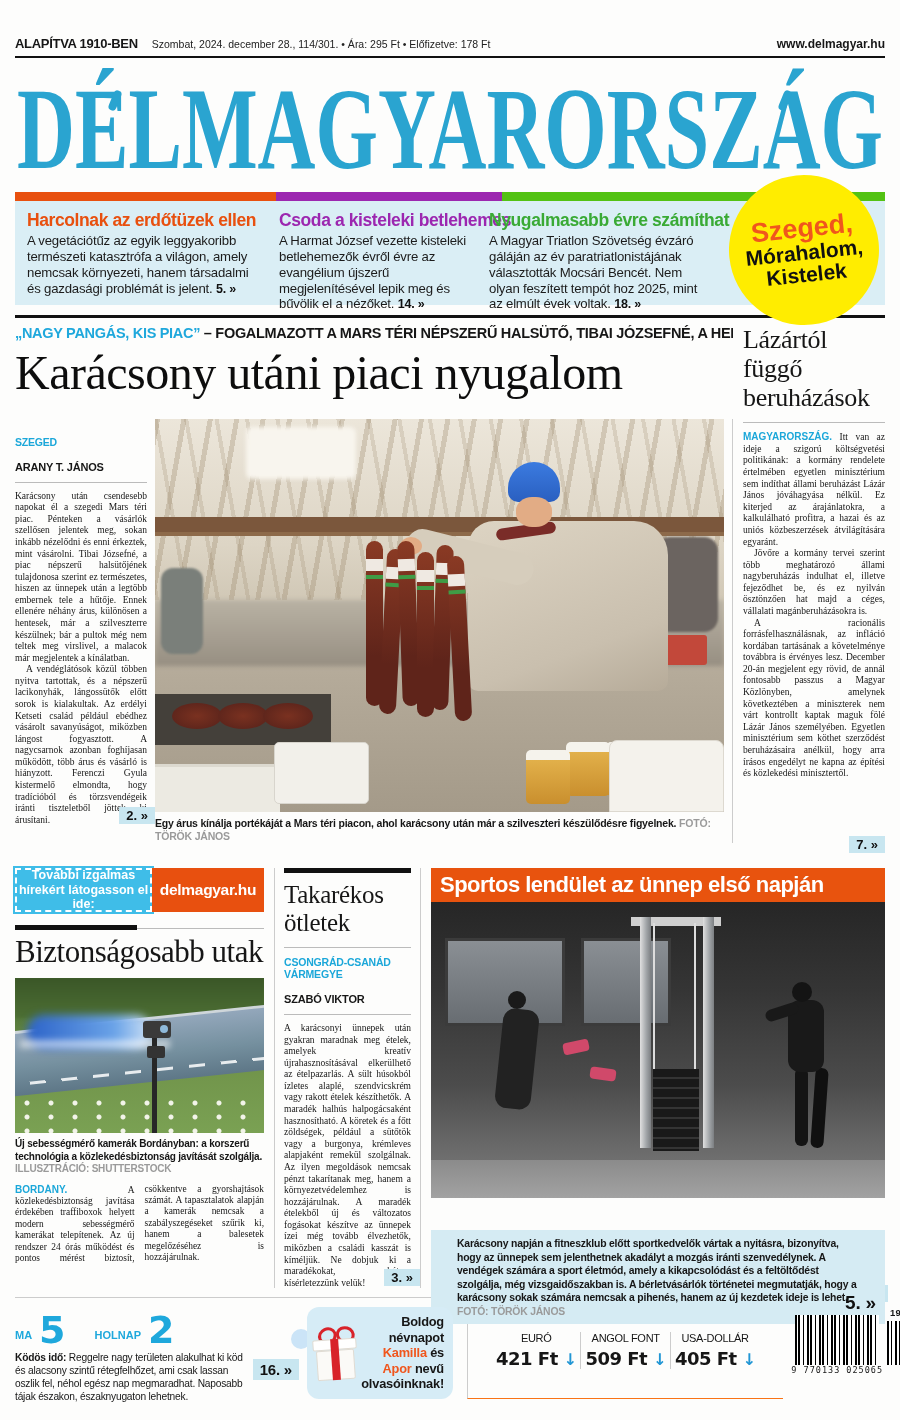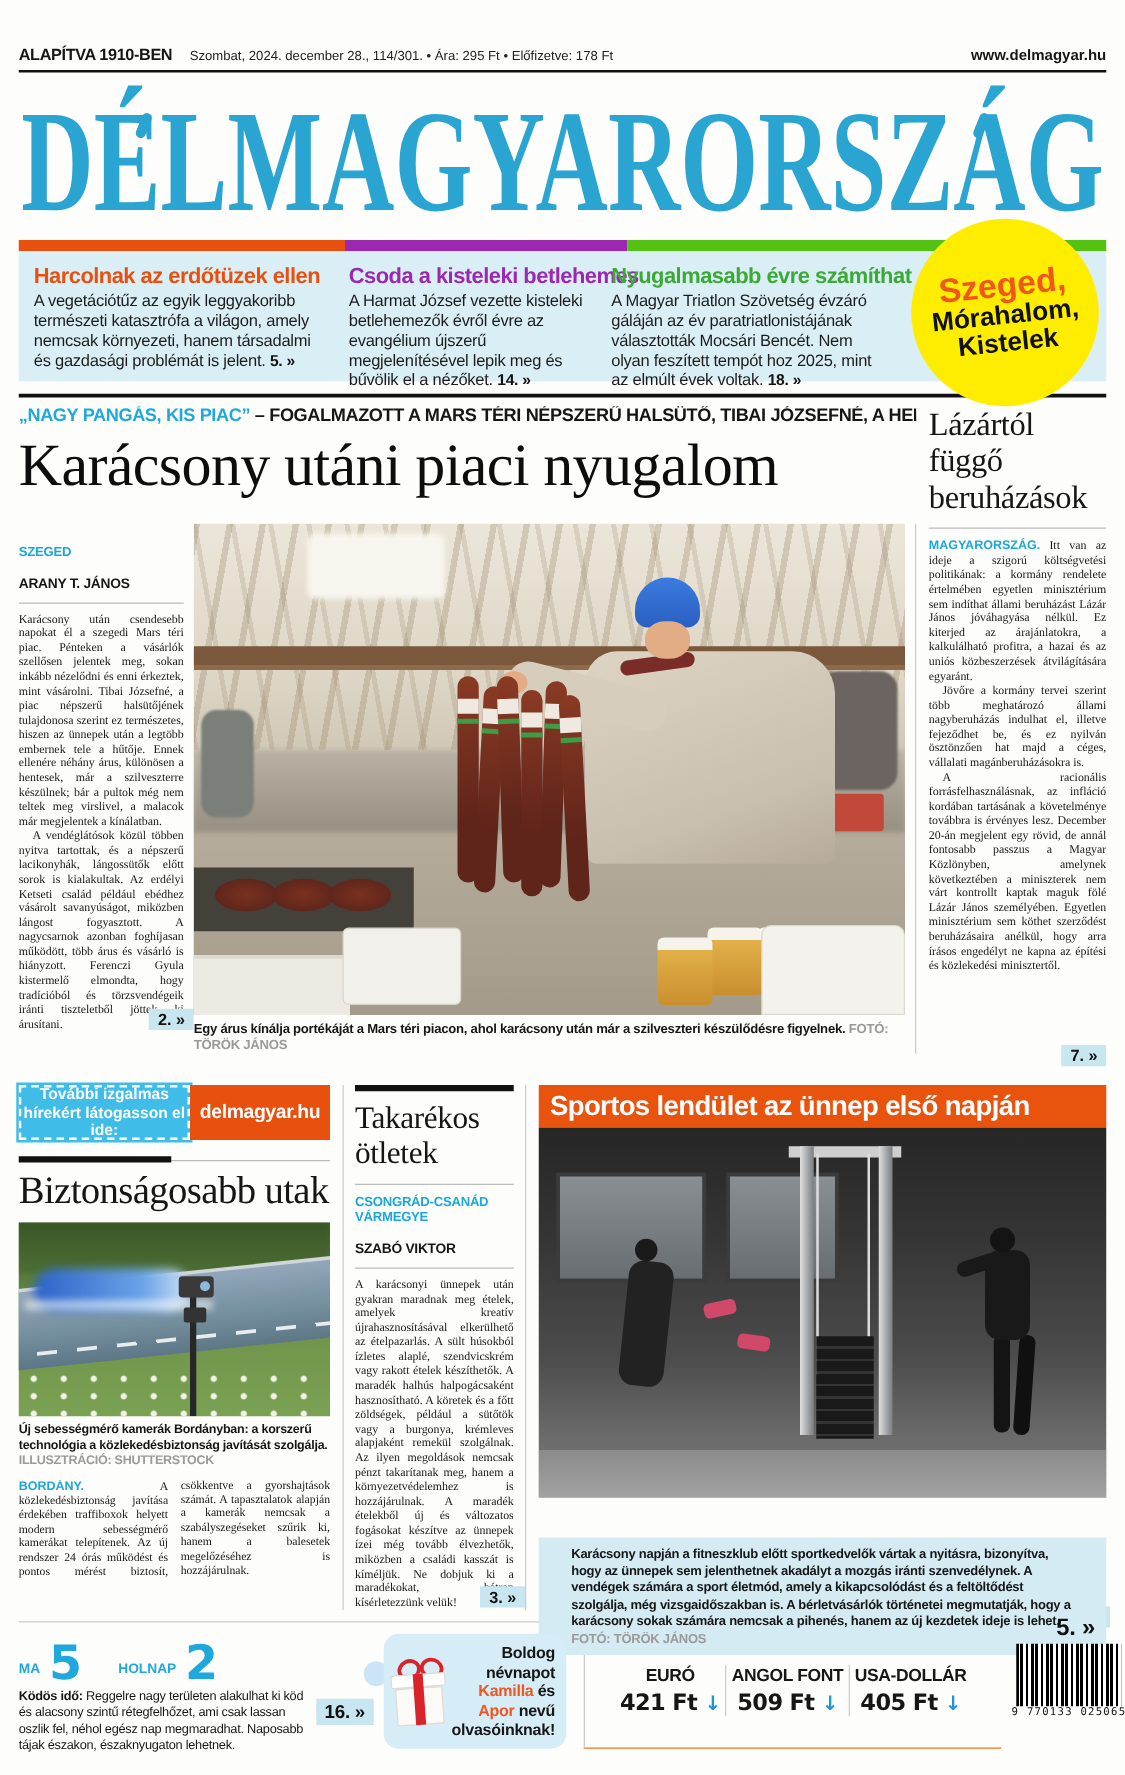--- a/index.html
+++ b/index.html
@@ -184,21 +184,21 @@
   .gift-box { position:absolute; top:27px; left:3px; width:38px; height:30px; background:#fbfaf7; border:1px solid #e0dbd2; border-radius:2px; }
   .gift-ribbon { position:absolute; top:16px; left:18px; width:8px; height:41px; background:#d8232a; }
   .gift-bow:before, .gift-bow:after { content:''; position:absolute; top:4px; width:13px; height:11px;
      border:3px solid #d8232a; border-radius:50%; background:none; }
   .gift-bow:before { left:6px; transform:rotate(-20deg); } .gift-bow:after { left:24px; transform:rotate(20deg); }
   .currency { flex:1; border-left:1px solid #ccc; padding:0 24px 6px; margin-left:14px; border-bottom:1px solid #f97316; }
   .cur-title { color:#1fa8dc; font-size:15.5px; font-weight:bold; letter-spacing:-0.4px; white-space:nowrap; margin-bottom:7px; }
   .cur-row { display:flex; }
   .cur-item { flex:1; text-align:center; padding:0 4px; }
   .cur-item + .cur-item { border-left:1px solid #ccc; }
-  .cur-label { font-size:14px; font-weight:bold; letter-spacing:-0.3px; white-space:nowrap; }
+  .cur-label { font-size:11px; font-weight:normal; letter-spacing:-0.3px; white-space:nowrap; }
   .cur-val { font-family:"DejaVu Sans",sans-serif; font-size:18px; font-weight:bold; letter-spacing:-0.5px; white-space:nowrap; margin-top:4px; }
   .cur-arrow { color:#2196d4; font-size:16px; font-weight:bold; }
   .barcode-zone { width:146px; flex:none; padding-left:10px; position:relative; }
   .bc-main { position:absolute; left:12px; top:8px; width:84px; height:50px; background:
      repeating-linear-gradient(90deg,#000 0 2px,#fff 2px 3px,#000 3px 5px,#fff 5px 8px,#000 8px 9px,#fff 9px 12px); }
   .bc-add { position:absolute; left:104px; top:14px; width:32px; height:44px; background:
      repeating-linear-gradient(90deg,#000 0 2px,#fff 2px 4px,#000 4px 5px,#fff 5px 8px); }
   .bc-issue { position:absolute; left:104px; top:0; width:32px; text-align:center; font-size:9.5px; font-weight:bold; }
   .bc-digits { position:absolute; left:8px; top:58px; font-family:"DejaVu Sans Mono",monospace; font-size:8.5px; letter-spacing:1px; }
 </style>

